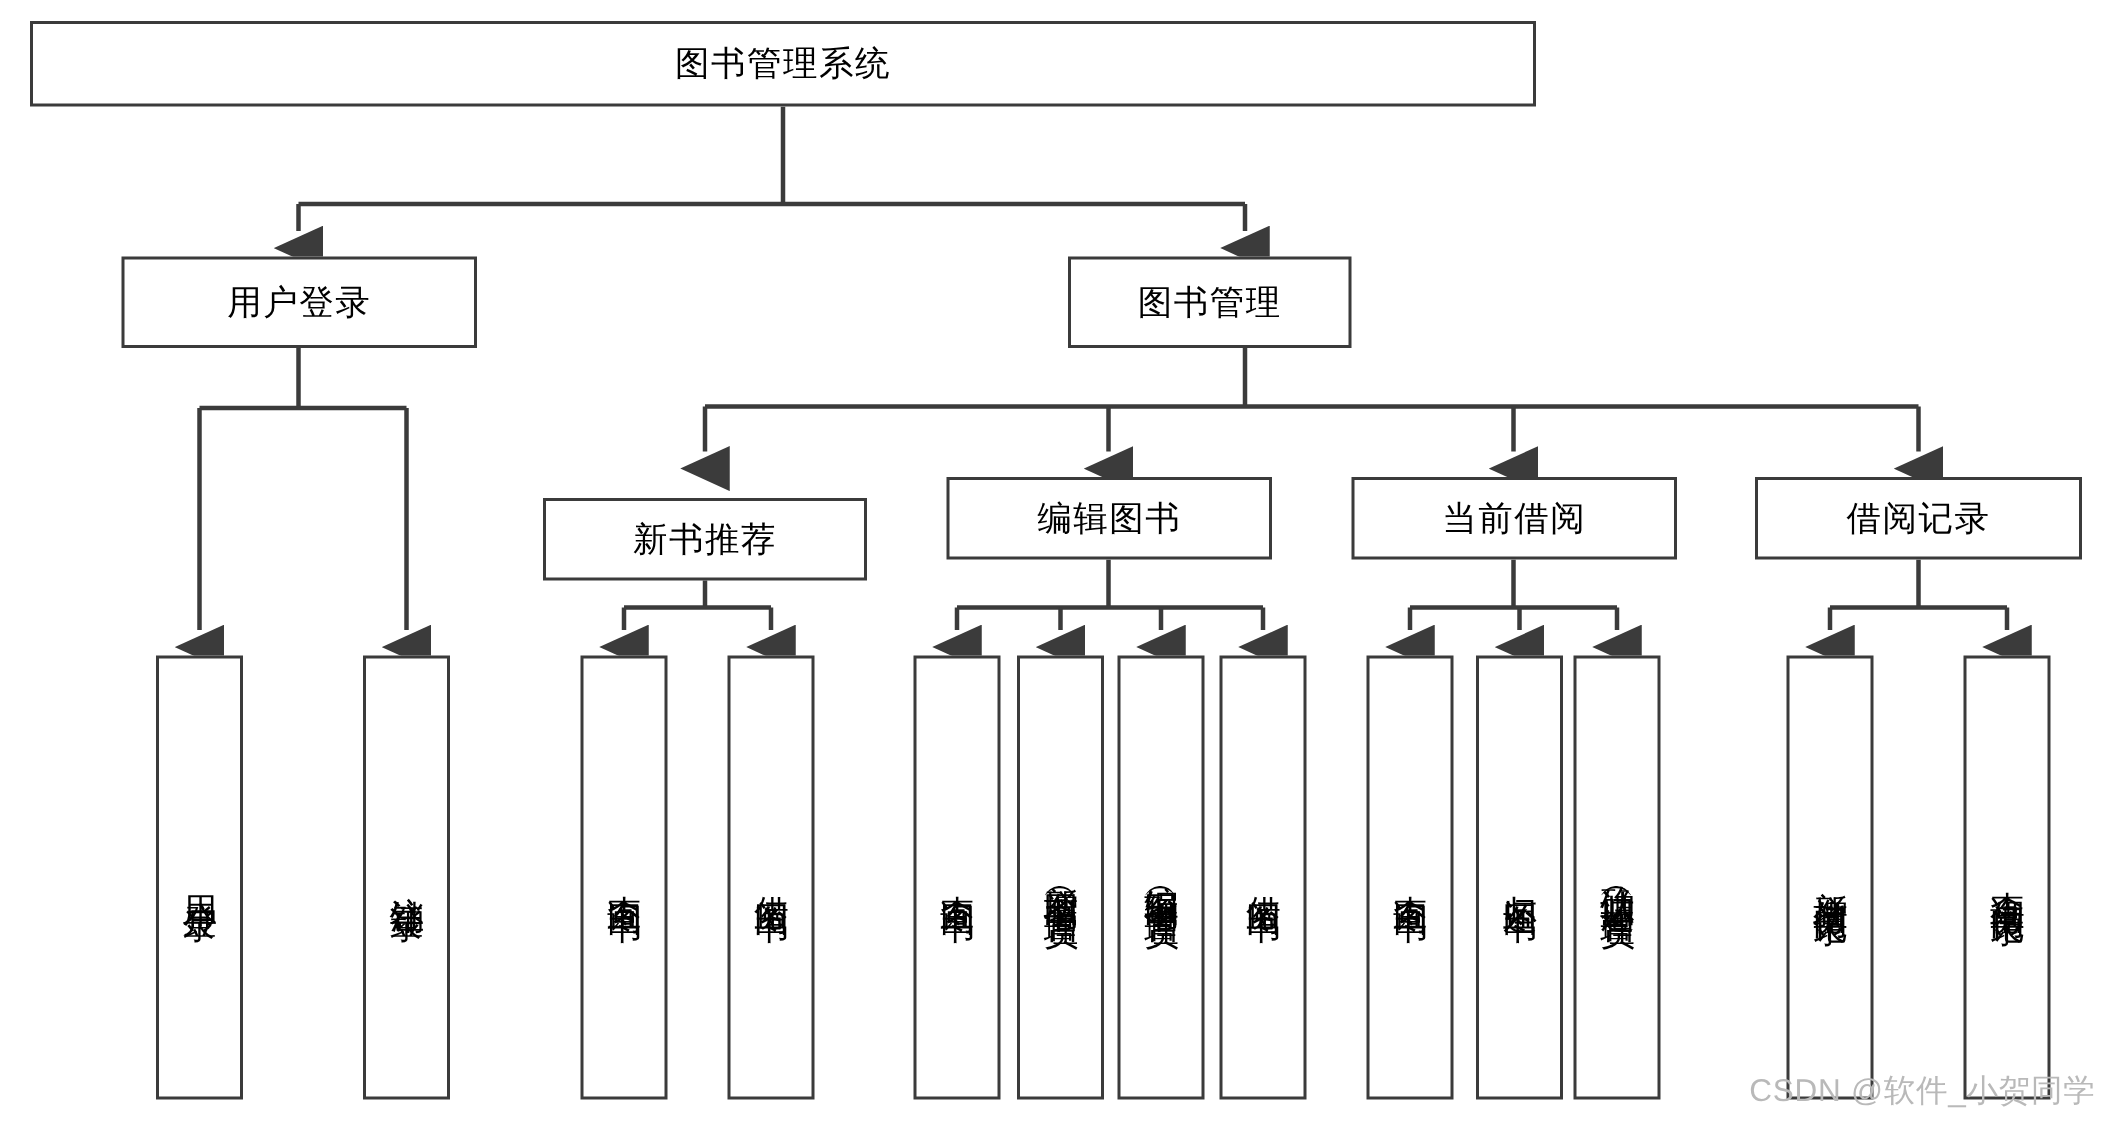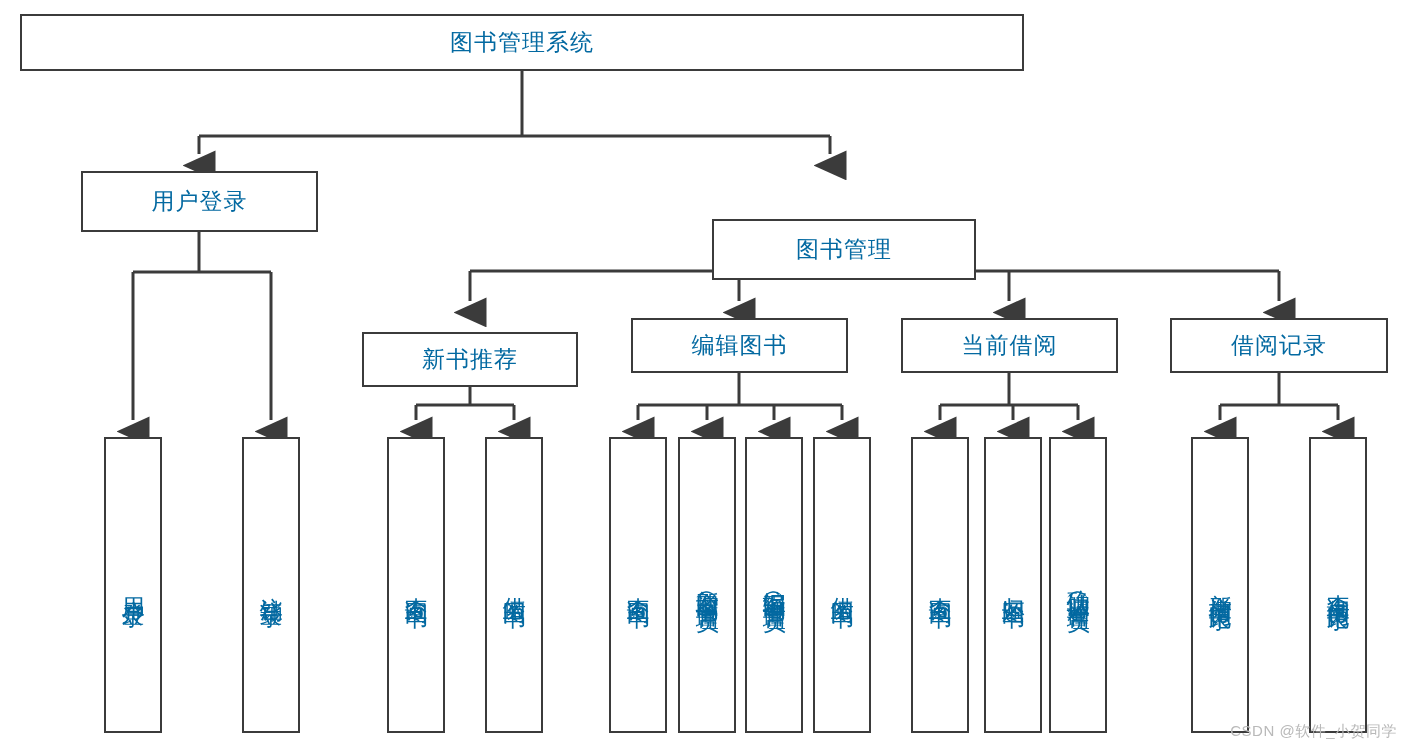--- a/index.html
+++ b/index.html
@@ -26,21 +26,21 @@
     pointer-events: none;
   }
   .node {
     position: absolute;
     box-sizing: border-box;
     border: 2.5px solid #3b3b3b;
     background: #ffffff;
     display: flex;
     align-items: center;
     justify-content: center;
-    color: #0369a1;
+    color: #000000;
     overflow: hidden;
   }
   .node.horiz {
     font-size: 23px;
     letter-spacing: 1px;
     line-height: 1.2;
   }
   .node.vert {
     writing-mode: vertical-rl;
     text-orientation: upright;
@@ -51,21 +51,21 @@
   }
   .node.vert .vlabel {
     writing-mode: vertical-rl;
     text-orientation: upright;
     white-space: nowrap;
   }
   #watermark {
     position: absolute;
     right: 8px;
     bottom: 6px;
-    font-size: 15px;
+    font-size: 21px;
     color: #b9b9b9;
     letter-spacing: 0.5px;
     white-space: nowrap;
   }
 </style>
 </head>
 <body>
 
 <div id="canvas">
 
@@ -119,21 +119,21 @@
     </g>
   </svg>
 
   <div class="node horiz" style="left:20px; top:14px; width:1004px; height:57px;">
     <span>图书管理系统</span>
   </div>
 
   <div class="node horiz" style="left:81px; top:171px; width:237px; height:61px;">
     <span>用户登录</span>
   </div>
-  <div class="node horiz" style="left:712px; top:171px; width:264px; height:61px;margin-top:48px;">
+  <div class="node horiz" style="left:712px; top:171px; width:189px; height:61px;">
     <span>图书管理</span>
   </div>
 
   <div class="node horiz" style="left:362px; top:332px; width:216px; height:55px;">
     <span>新书推荐</span>
   </div>
   <div class="node horiz" style="left:631px; top:318px; width:217px; height:55px;">
     <span>编辑图书</span>
   </div>
   <div class="node horiz" style="left:1170px; top:318px; width:218px; height:55px;">

